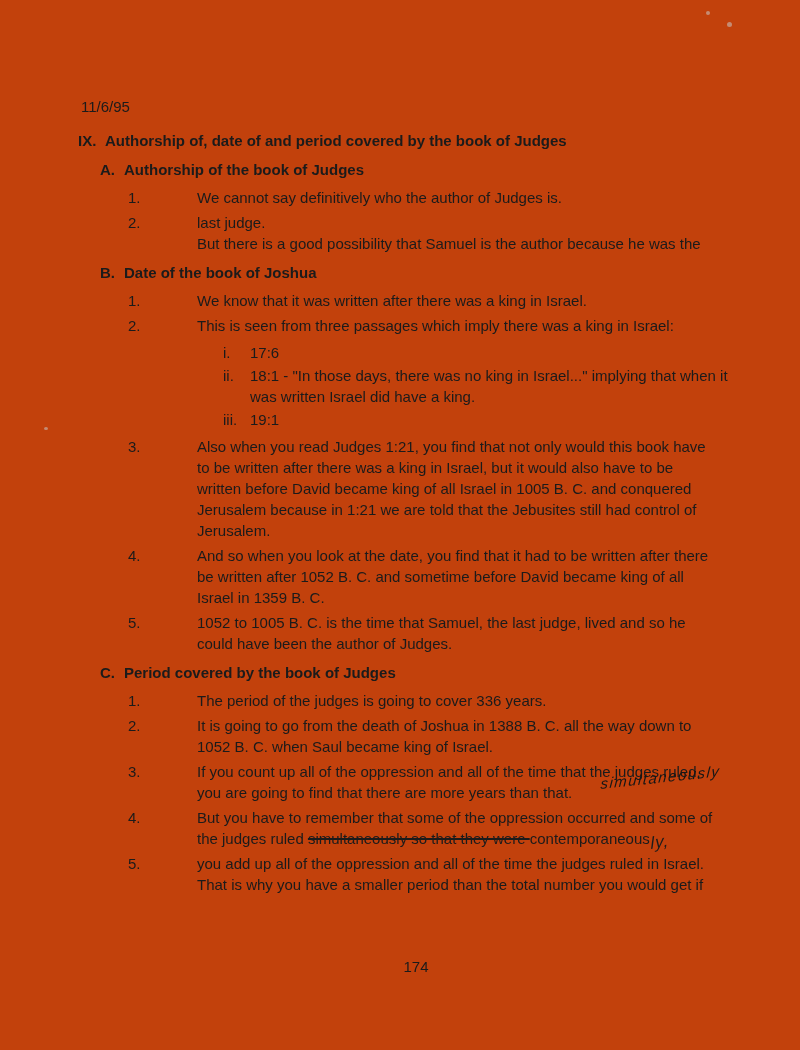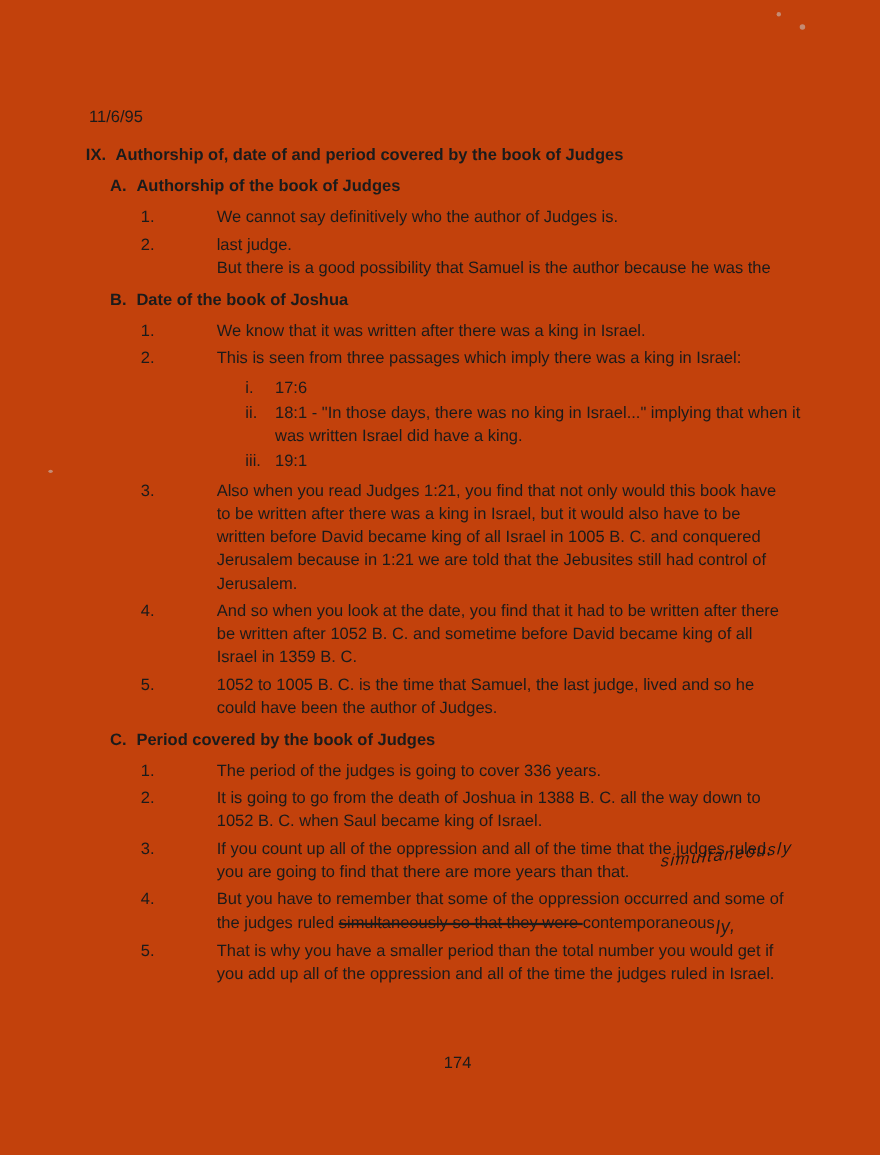--- a/index.html
+++ b/index.html
@@ -185,22 +185,22 @@
           <div class="item">
             <span class="num">4.</span>
             <div class="body">
               <div class="line"><span class="seg seg-text">But you have to remember that some of the oppression occurred and some of</span></div>
               <div class="line"><span class="seg seg-text">the judges ruled </span><span class="seg seg-strike">simultaneously so that they were </span><span class="seg seg-text">contemporaneous</span><span class="seg seg-hand">ly,</span></div>
             </div>
           </div>
           <div class="item">
             <span class="num">5.</span>
             <div class="body">
+              <div class="line"><span class="seg seg-text">you add up all of the oppression and all of the time the judges ruled in Israel.</span></div>
               <div class="line"><span class="seg seg-text">That is why you have a smaller period than the total number you would get if</span></div>
-              <div class="line"><span class="seg seg-text">you add up all of the oppression and all of the time the judges ruled in Israel.</span></div>
             </div>
           </div>
         </div>
       </div>
   </div>
 
   <div class="page-number">174</div>
 </div>
 
 </body></html>

